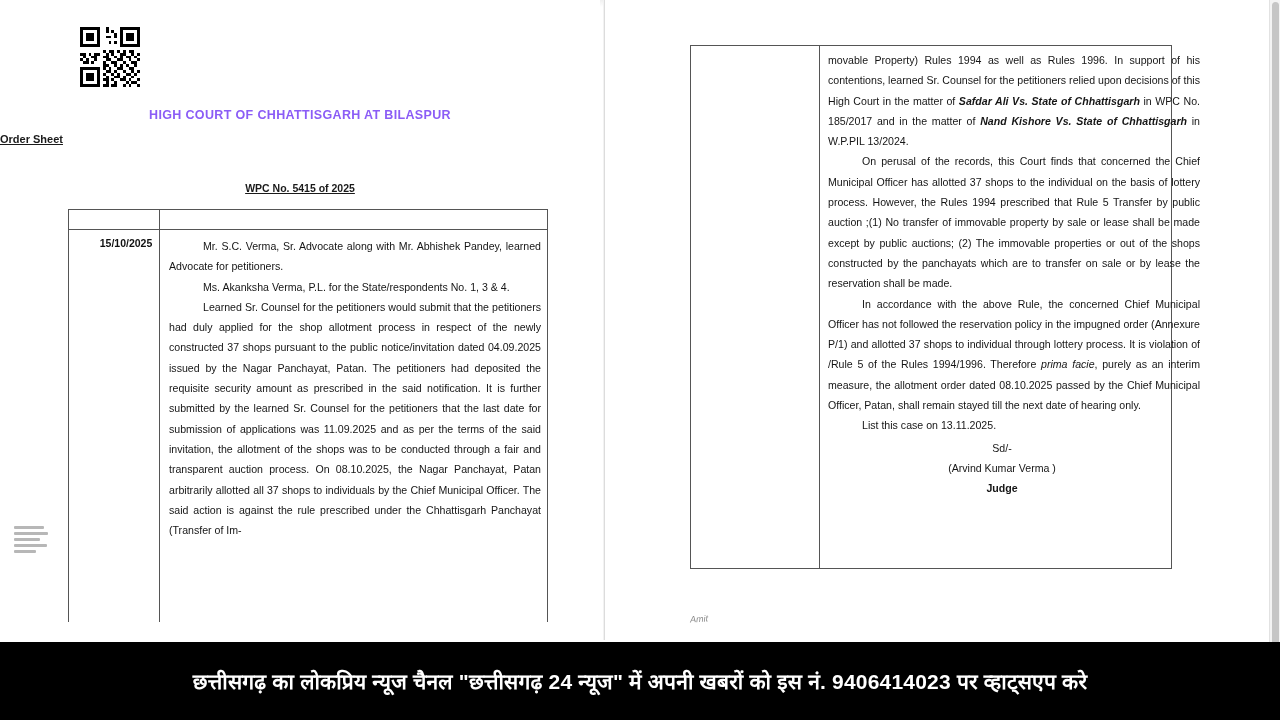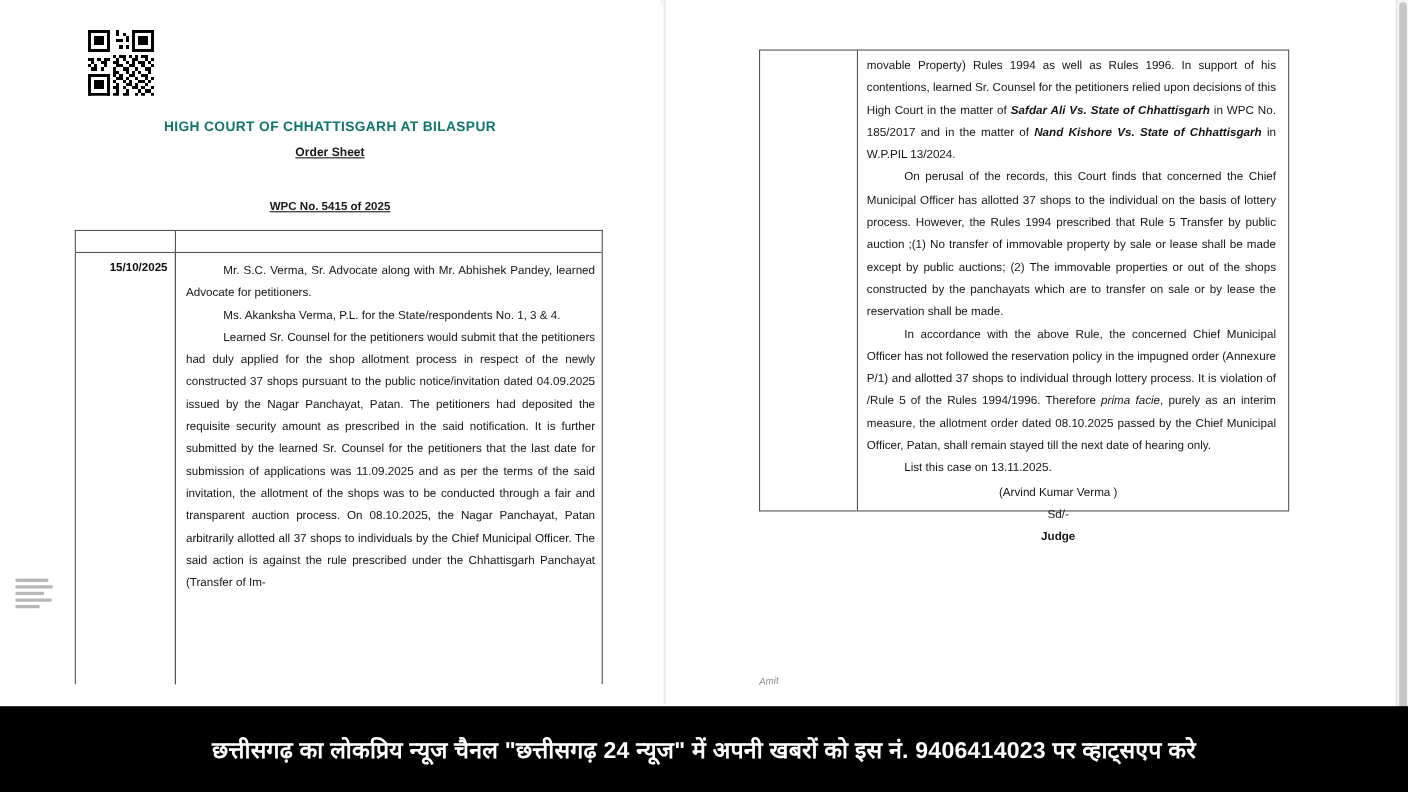--- a/index.html
+++ b/index.html
@@ -75,27 +75,27 @@
 
   
   .hdr-court {
     position: absolute;
     left: 0; top: 108px;
     width: 600px;
     text-align: center;
     font-size: 12.5px;
     font-weight: bold;
     letter-spacing: 0.35px;
-    color: #0f766e;
+    color: #8b5cf6;
   }
   .hdr-ordersheet {
     position: absolute;
     left: 0; top: 133px;
     width: 600px;
-    text-align: center;
+    text-align: left;
     font-size: 11px;
     font-weight: bold;
     color: #1a1a1a;
   }
   .hdr-ordersheet span { text-decoration: underline; }
 
   .hdr-case {
     position: absolute;
     left: 0; top: 170px;
     width: 600px;
@@ -124,21 +124,21 @@
     background: #fff;
     box-sizing: border-box;
   }
   #table-left {
     left: 68px; top: 209px;
     width: 480px; height: 413px;
     border-bottom: none;
   }
   #table-right {
     left: 690px; top: 45px;
-    width: 482px; height: 420px;
+    width: 482px; height: 524px; padding-left: 40px;
   }
 
   .tbl-headrow {
     height: 20px;
     border-bottom: 1px solid #555;
     box-sizing: border-box;
   }
   .tbl-body {
     position: relative;
     height: calc(100% - 20px);
@@ -394,22 +394,22 @@
       <div class="order-text">
         <p><span>movable Property) Rules 1994 as well as Rules 1996. In support of his contentions, learned Sr. Counsel for the petitioners relied upon decisions of this High Court in the matter of </span><span class="bi">Safdar Ali Vs. State of Chhattisgarh</span><span> in WPC No. 185/2017 and in the matter of </span><span class="bi">Nand Kishore Vs. State of Chhattisgarh</span><span> in W.P.PIL 13/2024.</span></p>
 
         <p class="ind">On perusal of the records, this Court finds that concerned the Chief Municipal Officer has allotted 37 shops to the individual on the basis of lottery process. However, the Rules 1994 prescribed that Rule 5 Transfer by public auction ;(1) No transfer of immovable property by sale or lease shall be made except by public auctions;  (2) The immovable properties or out of the shops constructed by the panchayats which are to transfer on sale or by lease the reservation shall be made.</p>
 
         <p class="ind"><span>In accordance with the above Rule, the concerned Chief Municipal Officer has not followed the reservation policy in the impugned order (Annexure P/1) and allotted 37 shops to individual through lottery process. It is violation of /Rule 5 of the Rules 1994/1996. Therefore </span><i>prima facie</i><span>, purely as an interim measure, the allotment order dated 08.10.2025 passed by the Chief Municipal Officer, Patan, shall remain stayed till the next date of hearing only.</span></p>
 
         <p class="ind">List this case on 13.11.2025.</p>
 
         <div class="sig-block">
+          <div>Sd/-</div>
           <div>(Arvind Kumar Verma )</div>
-          <div>Sd/-</div>
           <div class="judge">Judge</div>
         </div>
       </div>
     </div>
   </div>
 
   <div class="initial-mark">Amit</div>
 
   <div class="scroll-strip">
     <div class="scroll-thumb"></div>

